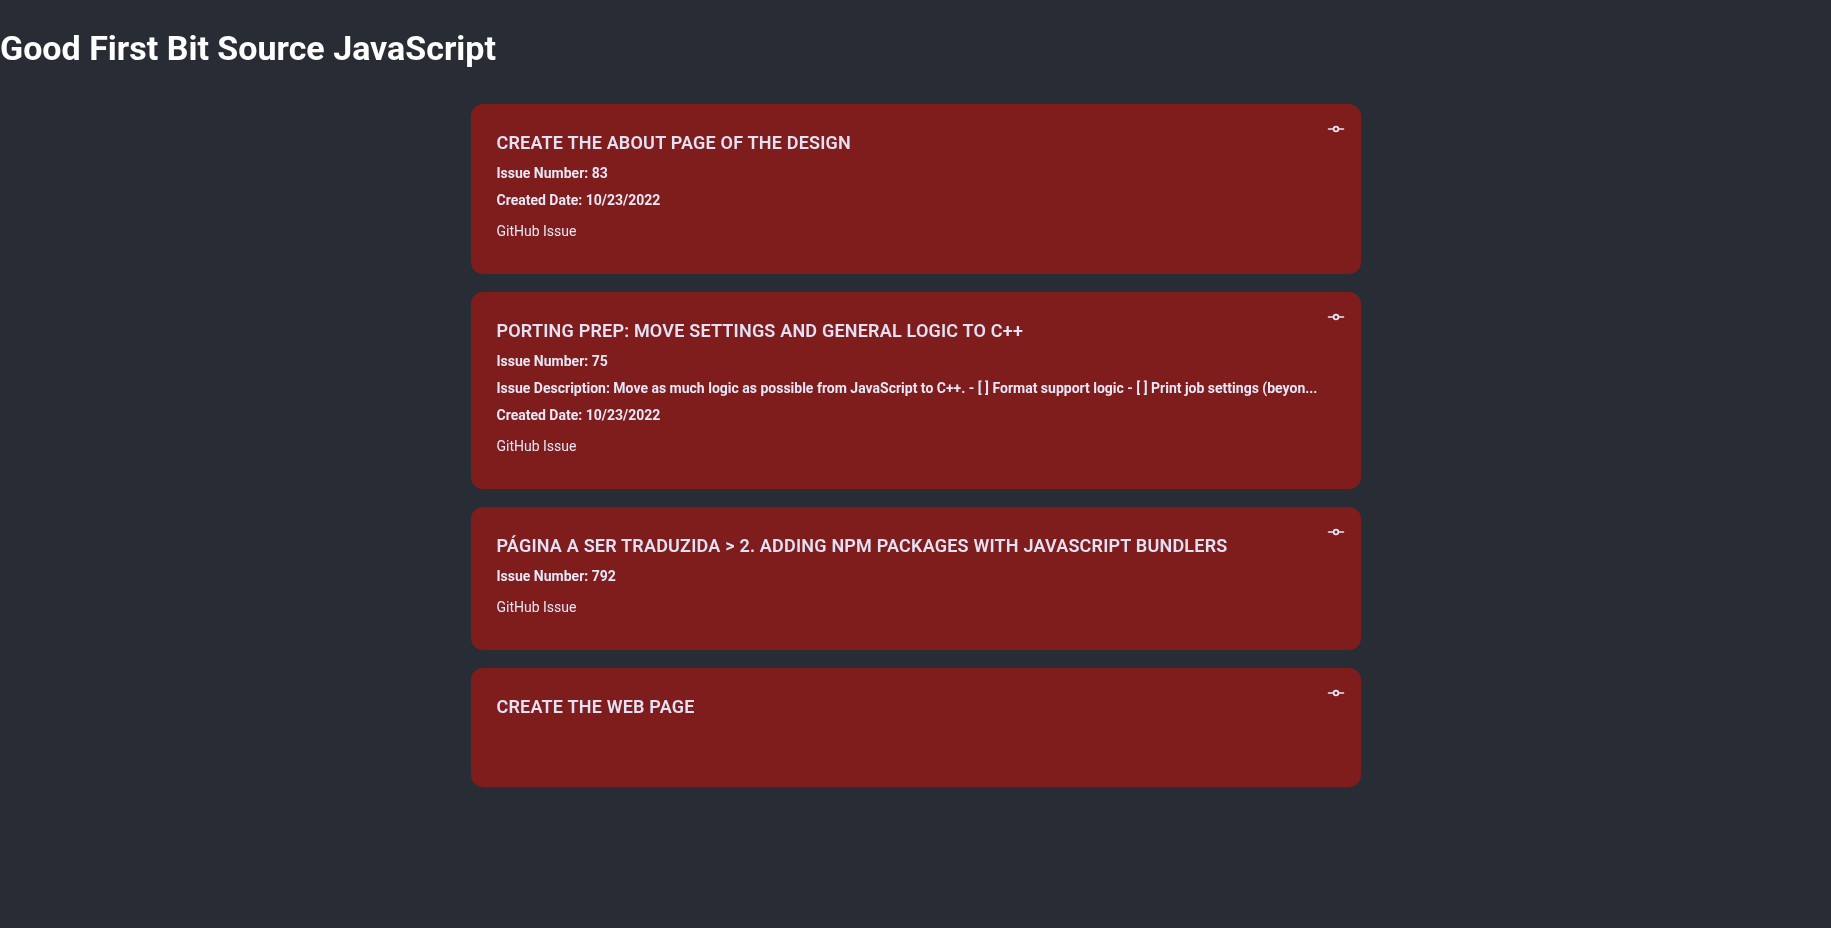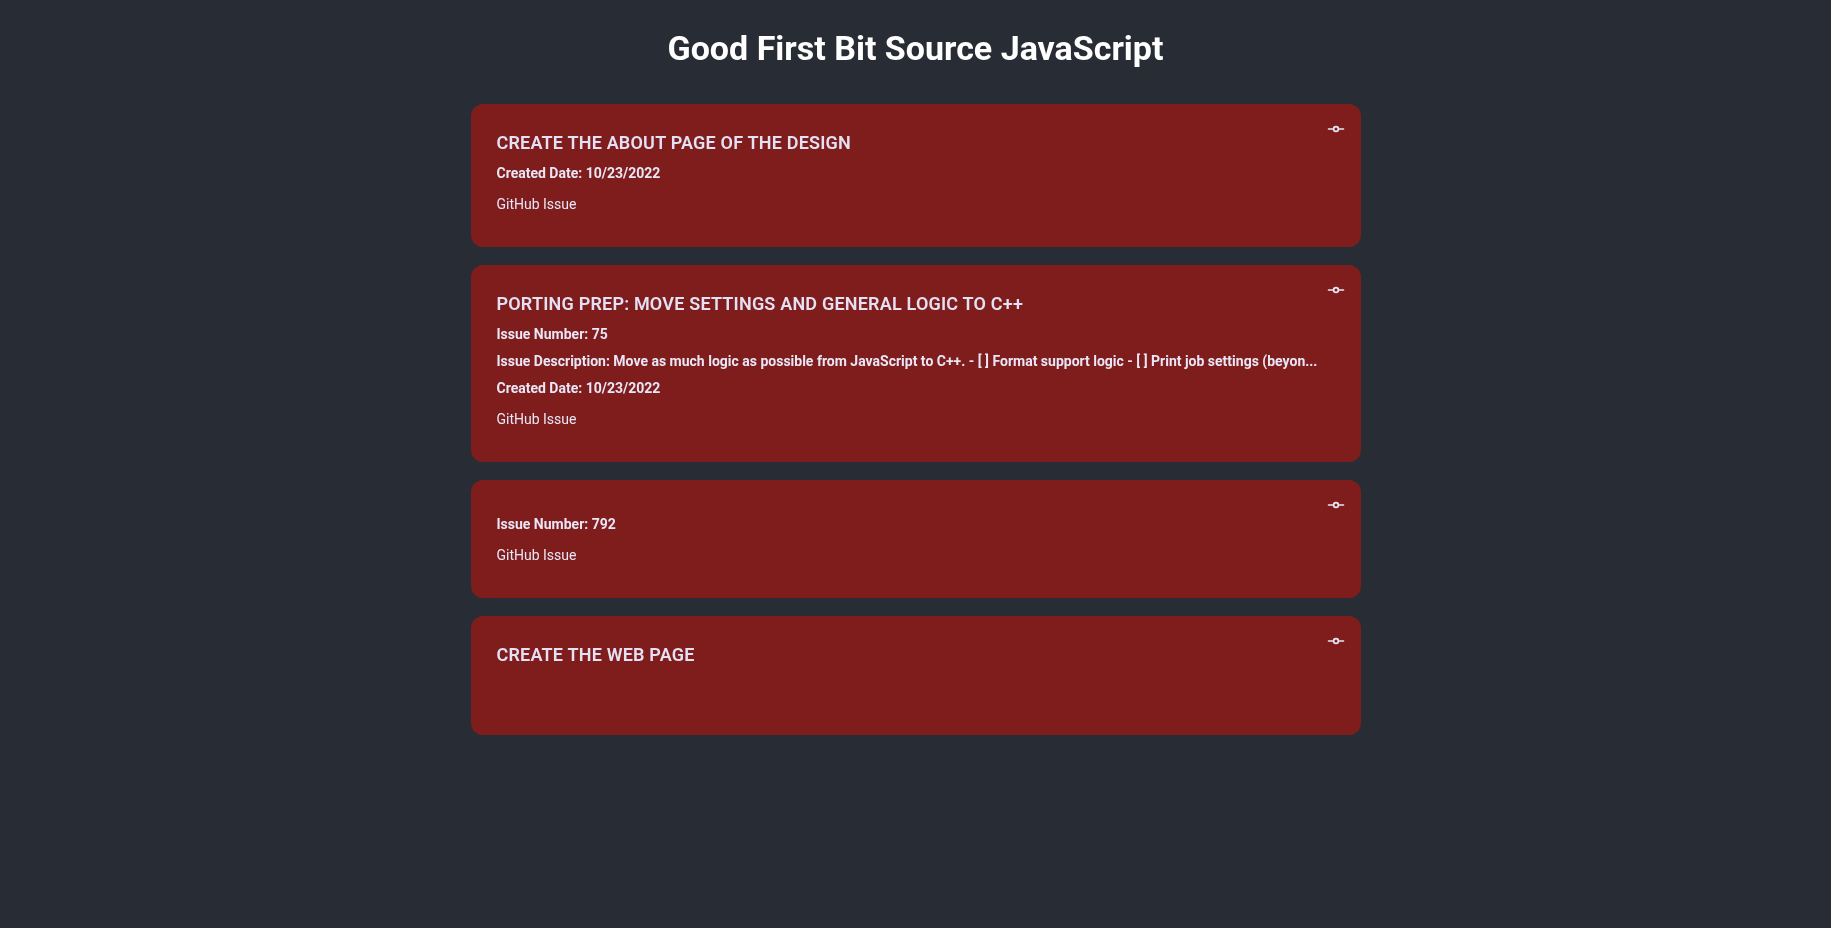--- a/index.html
+++ b/index.html
@@ -4,21 +4,20 @@
 <style>
   * { margin: 0; padding: 0; box-sizing: border-box; }
   body {
     background: #282c34;
     color: #ffffff;
     font-family: "Segoe UI", -apple-system, BlinkMacSystemFont, Roboto, "Helvetica Neue", Arial, sans-serif;
     min-height: 928px;
     width: 1831px;
   }
   h1.page-title {
-    text-align: center;
     font-size: 34px;
     font-weight: 700;
     padding: 28px 0 24px;
     color: #ffffff;
   }
   .cards {
     width: 890px;
     margin: 12px auto 0;
     display: flex;
     flex-direction: column;
@@ -74,20 +73,21 @@
 
   <div class="card">
     <span class="commit-icon">
       <svg width="18" height="18" viewBox="0 0 24 24" fill="none" stroke="currentColor" stroke-width="2.2" stroke-linecap="round">
           <circle cx="12" cy="12" r="3.2"></circle>
           <line x1="2" y1="12" x2="8.8" y2="12"></line>
           <line x1="15.2" y1="12" x2="22" y2="12"></line>
         </svg>
     </span>
     <h2>CREATE THE ABOUT PAGE OF THE DESIGN</h2>
+    <p><span>Issue Number: </span><span>83</span></p>
     <p><span>Created Date: </span><span>10/23/2022</span></p>
     <a class="gh" href="#">GitHub Issue</a>
   </div>
 
   <div class="card">
     <span class="commit-icon">
       <svg width="18" height="18" viewBox="0 0 24 24" fill="none" stroke="currentColor" stroke-width="2.2" stroke-linecap="round">
           <circle cx="12" cy="12" r="3.2"></circle>
           <line x1="2" y1="12" x2="8.8" y2="12"></line>
           <line x1="15.2" y1="12" x2="22" y2="12"></line>
@@ -101,20 +101,21 @@
   </div>
 
   <div class="card">
     <span class="commit-icon">
       <svg width="18" height="18" viewBox="0 0 24 24" fill="none" stroke="currentColor" stroke-width="2.2" stroke-linecap="round">
           <circle cx="12" cy="12" r="3.2"></circle>
           <line x1="2" y1="12" x2="8.8" y2="12"></line>
           <line x1="15.2" y1="12" x2="22" y2="12"></line>
         </svg>
     </span>
+    <h2>PÁGINA A SER TRADUZIDA &gt; 2. ADDING NPM PACKAGES WITH JAVASCRIPT BUNDLERS</h2>
     <p><span>Issue Number: </span><span>792</span></p>
     <a class="gh" href="#">GitHub Issue</a>
   </div>
 
   <div class="card" style="padding-bottom:60px;">
     <span class="commit-icon">
       <svg width="18" height="18" viewBox="0 0 24 24" fill="none" stroke="currentColor" stroke-width="2.2" stroke-linecap="round">
           <circle cx="12" cy="12" r="3.2"></circle>
           <line x1="2" y1="12" x2="8.8" y2="12"></line>
           <line x1="15.2" y1="12" x2="22" y2="12"></line>

